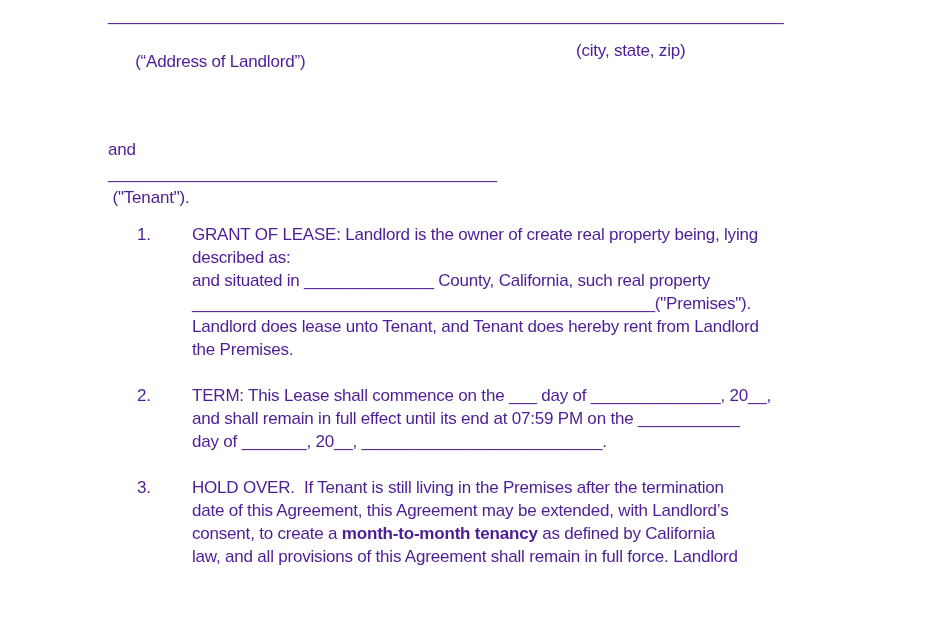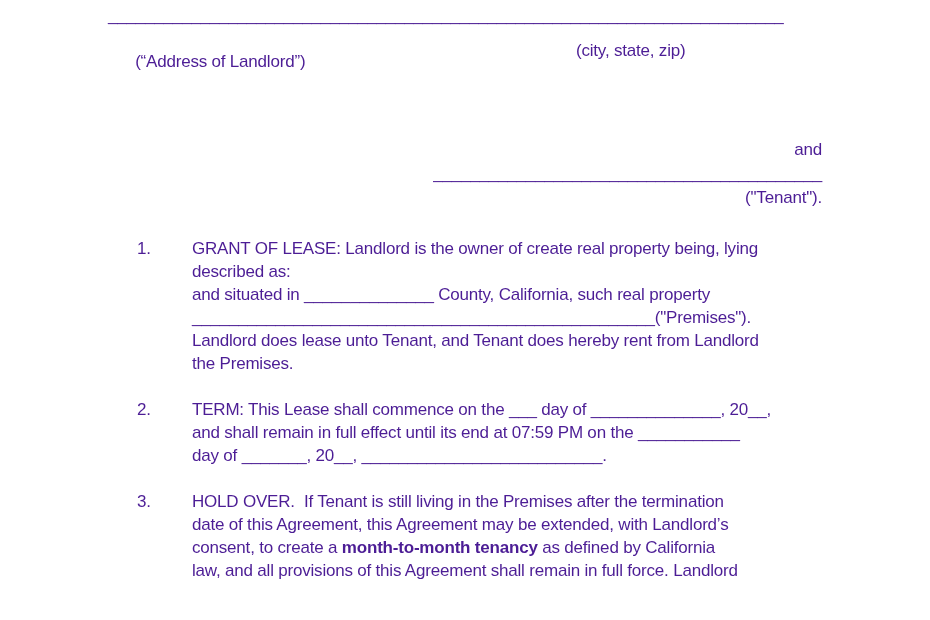--- a/index.html
+++ b/index.html
@@ -17,21 +17,21 @@
     padding: 4px 108px 0 108px;
     font-size: 17px;
     line-height: 23px;
     letter-spacing: -0.2px;
     overflow: hidden;
   }
   .line { white-space: pre; }
   .rel { position: relative; }
   .abs-city { position: absolute; left: 437px; top: 12px; margin-left: 31px; }
   .blk-a { margin-bottom: 19px; }
-  .blk-b { margin-bottom: 28px; text-align: right; }
+  .blk-b { margin-bottom: 14px; }
   .blk-b .line { margin-bottom: 1px; }
   .blk-intro { margin-bottom: 26px; }
   .clause { display: flex; margin-bottom: 23px; }
   .clause .num {
     width: 84px;
     padding-left: 29px;
     flex: 0 0 84px;
   }
   .clause .body { flex: 1 1 auto; }
   .b { font-weight: 700; }

